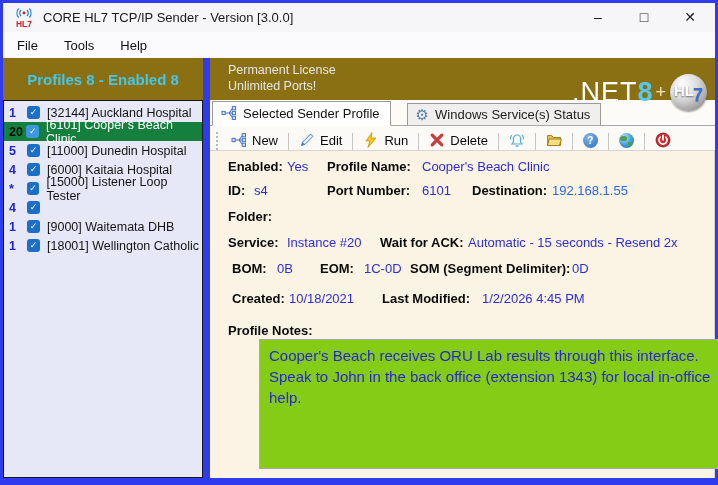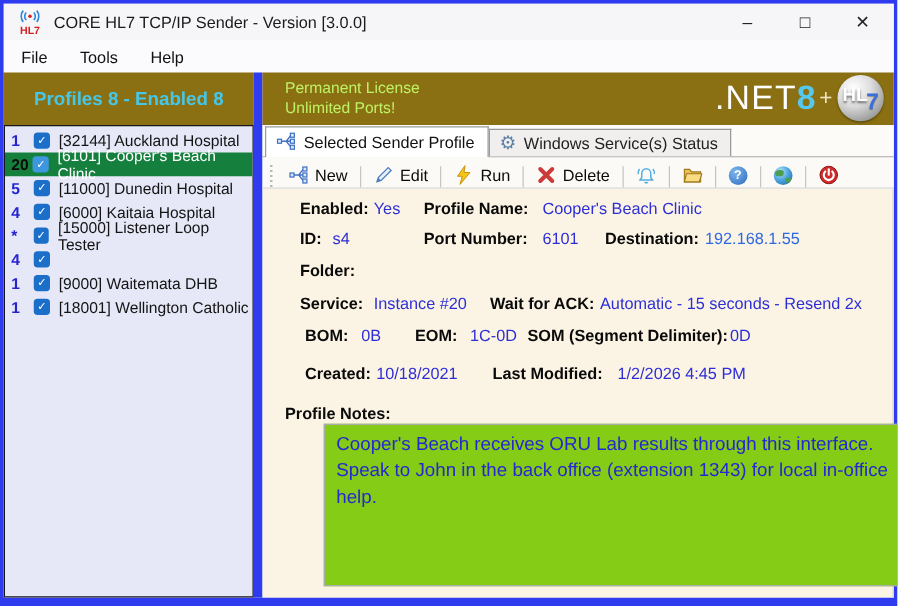--- a/index.html
+++ b/index.html
@@ -31,54 +31,54 @@
   .profile-row .checkbox::after { content:"✓"; color:#fff; font-size:9px; font-weight:bold; line-height:1; }
   .profile-row.selected { background:#15803d; color:#fff; }
   .profile-row.selected .num { color:#0a0a0a; }
   .profile-row.selected .checkbox { background:#3C97DE; }
 
   .divider { width:7px; background:#2E3BEE; }
 
   
   .rightpane { flex:1; display:flex; flex-direction:column; min-width:0; }
   .banner { height:42px; background:#8A7013; position:relative; flex:0 0 auto; }
-  .license { position:absolute; left:18px; top:4px; color:#bef264; font-size:12.5px; line-height:16px; }
-  .logo { position:absolute; right:8px; top:2px; display:flex; align-items:center;justify-content:space-between; }
+  .license { position:absolute; left:18px; top:4px; color:#e5e5e5; font-size:12.5px; line-height:16px; }
+  .logo { position:absolute; right:8px; top:16px; display:flex; align-items:center;justify-content:space-between; }
   .logo .dotnet { color:#FFFFFF; font-size:27px; letter-spacing:1px; }
   .logo .eight { color:#55C8EE; font-size:27px; font-weight:bold; }
   .logo .plus { color:#EFE6C0; font-size:18px; margin:0 4px 0 3px; }
   .hl7-globe { width:37px; height:37px; border-radius:50%; position:relative;
     background:radial-gradient(circle at 35% 28%, #FFFFFF 0%, #DCDCDC 40%, #9A9A9A 78%, #6E6E6E 100%);
     box-shadow:0 1px 2px rgba(0,0,0,.4); }
   .hl7-globe .hl { position:absolute; left:4px; top:8px; font-size:15px; font-weight:bold; color:#FFFFFF; text-shadow:0 1px 2px rgba(0,0,0,.55); }
   .hl7-globe .seven { position:absolute; right:4px; top:11px; font-size:18px; font-weight:bold; color:#3B6FD8; text-shadow:0 1px 1px rgba(0,0,0,.35); }
 
   
-  .tabstrip { height:26px; background:#FCFBF8; display:flex; align-items:flex-end; padding-left:2px; border-bottom:1px solid #A8A8A8; flex:0 0 auto; }
+  .tabstrip { height:26px; background:#FCFBF8; display:flex; align-items:flex-end; padding-left:2px; border-bottom:1px solid #A8A8A8; flex:0 0 auto;gap:16px; }
   .tab { display:flex; align-items:center; gap:6px; font-size:13px; color:#111; padding:3px 10px 4px 8px; border:1px solid #9A9A9A; border-bottom:none; }
   .tab.active { background:#FFFFFF; height:25px; margin-bottom:-1px; border-bottom:1px solid #FFF; z-index:2; }
   .tab.inactive { background:#F0EFED; height:22px; color:#222; }
   .gear-glyph { color:#5E81A8; font-size:15px; line-height:1; }
 
   
   .toolbar { height:25px; background:#FBFAF7; display:flex; align-items:flex-end; padding-left:4px; border-bottom:1px solid #D5D5D5; flex:0 0 auto; }
   .grip { width:5px; height:18px; margin:0 5px 0 1px; background-image:repeating-linear-gradient(to bottom,#B9B9B9 0 2px,transparent 2px 4px); background-size:2px 100%; background-repeat:no-repeat; background-position:1px 0; }
   .tbtn { display:flex; align-items:center; gap:5px; border:none; background:transparent; font-size:13px; color:#0a0a0a; padding:2px 6px; }
   .tsep { width:1px; height:17px; background:#C5C5C5; margin:0 4px; }
   .ticon { width:16px; height:16px; display:inline-flex; }
   .cicon { width:15px; height:15px; border-radius:50%; display:inline-flex; align-items:center; justify-content:center; }
   .help-circle { background:radial-gradient(circle at 35% 30%, #7FB6EC, #2B6BBF); color:#fff; font-size:10px; font-weight:bold; }
   .globe-circle { background:radial-gradient(circle at 35% 30%, #BFE6F8 0%, #4CA6E0 45%, #1A5FA8 100%); position:relative; overflow:hidden; }
   .globe-circle i { position:absolute; background:#4E9E52; }
   .globe-circle i.g1 { width:7px; height:5px; left:1px; top:3px; border-radius:60% 40% 50% 50%; }
   .globe-circle i.g2 { width:5px; height:4px; right:1px; bottom:2px; border-radius:50%; }
 
   
   .content { flex:1; background:#FBF4E4; position:relative; border-right:1px solid #D8D4C8; }
-  .frow { position:absolute; left:12px; right:0; height:18px; }
+  .frow { position:absolute; left:0; right:0; height:18px; }
   .frow span { position:absolute; white-space:nowrap; font-size:13px; }
   .lbl { font-weight:bold; color:#0A0A0A; }
   .val { color:#2E2ED6; }
   .val.dest { color:#2E68E2; }
   .notes-label { position:absolute; left:18px; top:172px; font-weight:bold; font-size:13px; color:#0A0A0A; }
   .notes-box { position:absolute; left:12px; top:188px; width:482px; height:130px; background:#84cc16; border:1px solid #ABABAB; padding:5px 24px 4px 9px; font-size:15px; line-height:1.4; color:#2727D0;margin-left:37px; }
   .notes-scrollbar { position:absolute; right:1px; top:1px; bottom:1px; width:15px; background:#F1EFEA; display:flex; flex-direction:column; justify-content:space-between; align-items:center; }
   .sb-arrow { width:15px; height:15px; display:flex; align-items:center; justify-content:center; color:#8A8A8A; font-size:8px; }
   .sb-arrow.up::after { content:"▲"; }
   .sb-arrow.down::after { content:"▼"; }

